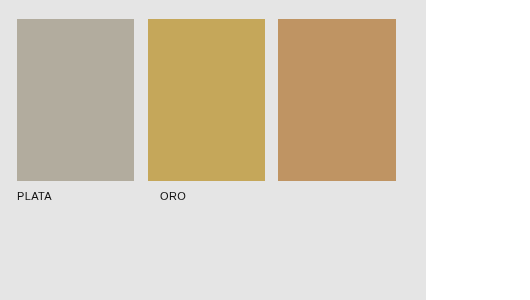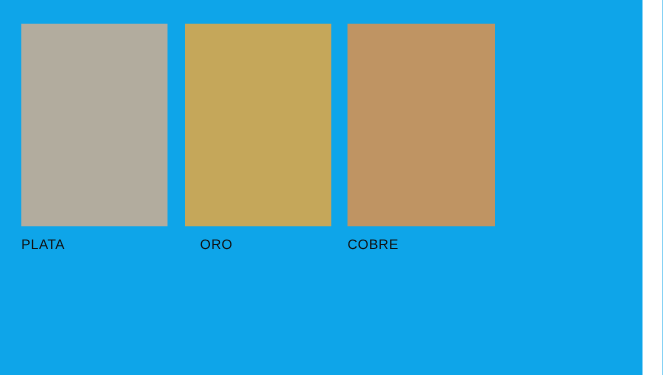--- a/index.html
+++ b/index.html
@@ -8,23 +8,23 @@
   }
   body {
     width: 530px;
     height: 300px;
     background: #ffffff;
     font-family: "Liberation Sans", sans-serif;
     overflow: hidden;
   }
   #palette-board {
     position: relative;
-    width: 514px;
+    width: 426px;
     height: 300px;
-    background: #0ea5e9;
+    background: #e5e5e5;
   }
   .swatch-group {
     position: absolute;
     top: 19px;
   }
   .swatch-chip {
     width: 117px;
     height: 162px;
     display: block;
   }
@@ -53,16 +53,15 @@
     <span class="swatch-label" style="color: rgb(17, 17, 17);">PLATA</span>
   </div>
 
   <div class="swatch-group" id="group-oro">
     <span class="swatch-chip" style="background-color: rgb(197, 167, 90);"></span>
     <span class="swatch-label" style="color: rgb(17, 17, 17); margin-left: 12px;">ORO</span>
   </div>
 
   <div class="swatch-group" id="group-cobre">
     <span class="swatch-chip" style="background-color: rgb(191, 148, 99);"></span>
-    <span class="swatch-label" style="color: rgb(17, 17, 17);">COBRE</span>
   </div>
 
 </div>
 
 </body></html>

